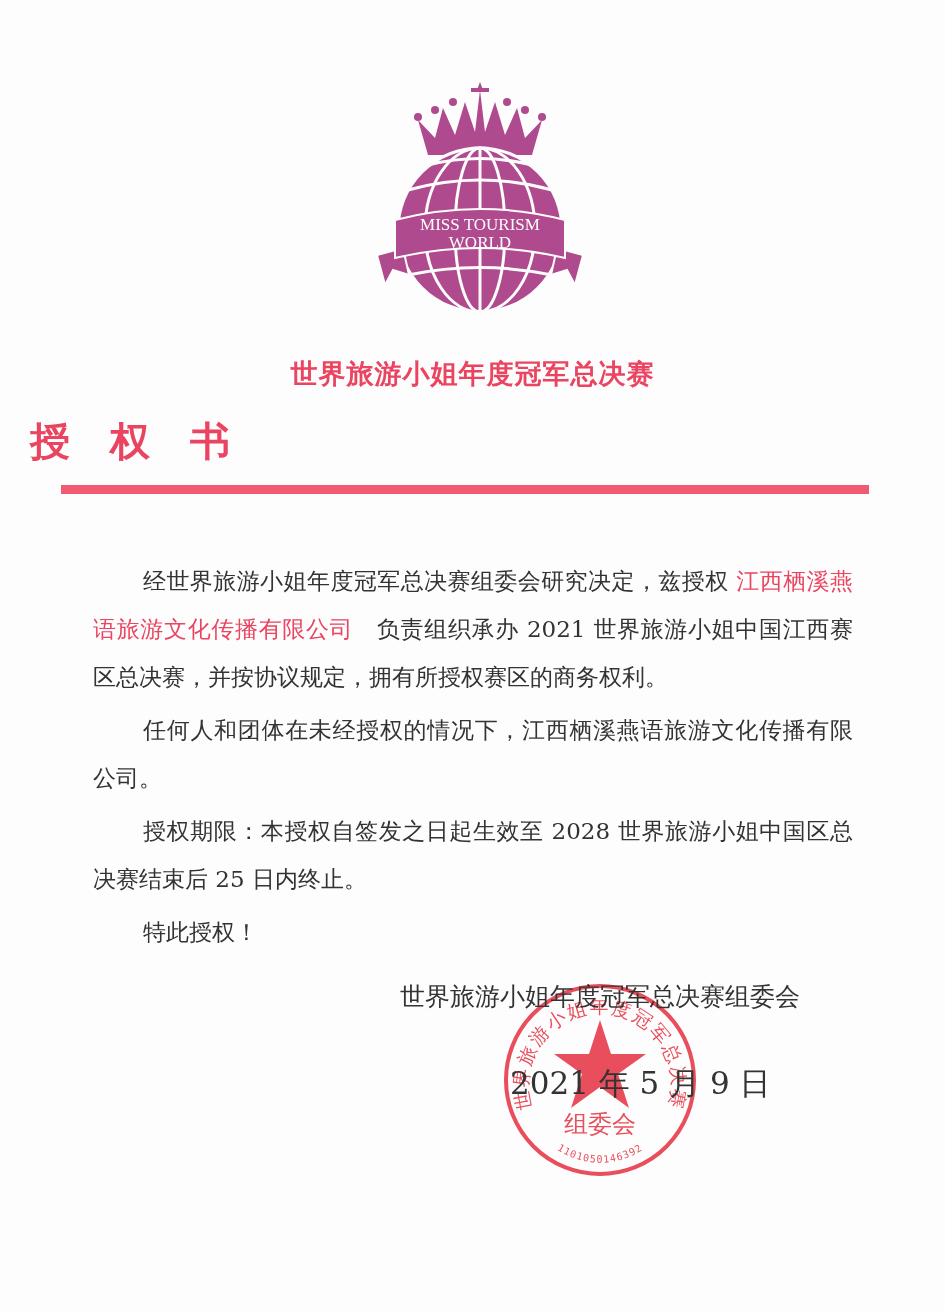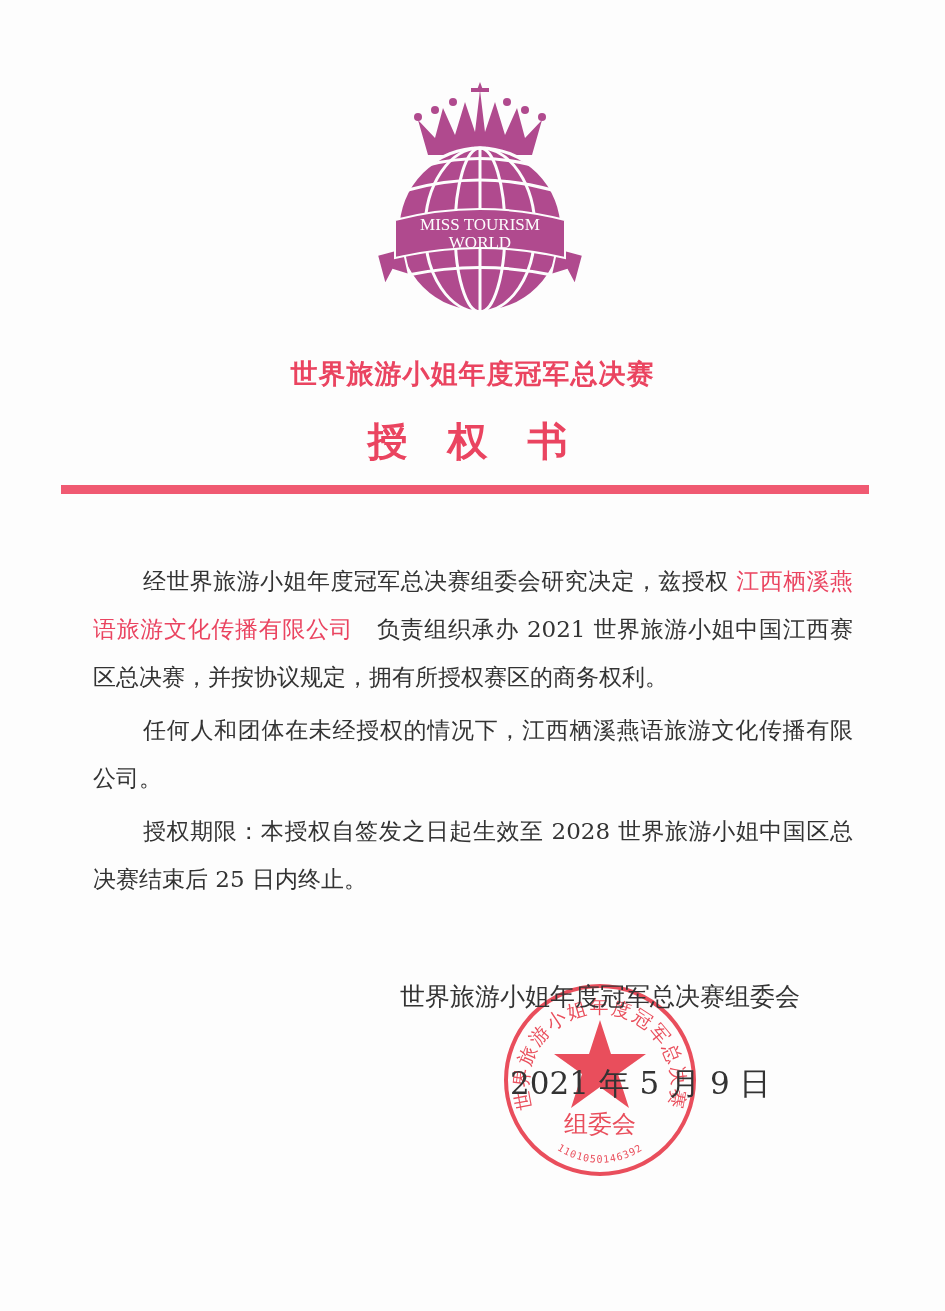--- a/index.html
+++ b/index.html
@@ -9,21 +9,21 @@
     font-family: "DejaVu Serif", "Liberation Serif", serif;
     color: #2a2a2a;
   }
   .logo { position: absolute; left: 373px; top: 80px; width: 214px; height: 240px; }
   .org-title {
     position: absolute; left: 0; width: 945px; top: 356px; text-align: center;
     font-family: "DejaVu Sans", "Liberation Sans", sans-serif;
     font-weight: bold; font-size: 27px; color: #ea4460; letter-spacing: 1px;
   }
   .doc-title {
-    position: absolute; left: 0; width: 945px; top: 414px; text-align: center;
+    position: absolute; left: 0; width: 945px; top: 414px; 
     font-family: "DejaVu Sans", "Liberation Sans", sans-serif;
     font-weight: bold; font-size: 40px; color: #ea4460; letter-spacing: 40px;
     padding-left: 30px; box-sizing: border-box;
   }
   .rule { position: absolute; left: 61px; top: 485px; width: 808px; height: 9px; background: #f05a72; }
   .body-text {
     position: absolute; left: 88px; top: 552px; width: 770px;
     font-size: 23px; line-height: 48px; color: #333;
   }
   .body-text p { margin: 5px; text-indent: 50px; text-align: justify; text-align-last: left; }
@@ -75,20 +75,21 @@
 </svg>
 
 <div class="org-title">世界旅游小姐年度冠军总决赛</div>
 <div class="doc-title">授权书</div>
 <div class="rule"></div>
 
 <div class="body-text">
   <p><span>经世界旅游小姐年度冠军总决赛组委会研究决定，兹授权 </span><span class="hl">江西栖溪燕语旅游文化传播有限公司</span><span>　负责组织承办 2021 世界旅游小姐中国江西赛区总决赛，并按协议规定，拥有所授权赛区的商务权利。</span></p>
   <p>任何人和团体在未经授权的情况下，江西栖溪燕语旅游文化传播有限公司。</p>
   <p>授权期限：本授权自签发之日起生效至 2028 世界旅游小姐中国区总决赛结束后 25 日内终止。</p>
+  <p>特此授权！</p>
 </div>
 
 <svg class="stamp" viewBox="0 0 200 196">
   <defs>
     <path id="arcTop" d="M30 120 A72 72 0 1 1 170 120"></path>
     <path id="arcBot" d="M38 150 A78 78 0 0 0 162 150"></path>
   </defs>
   <circle cx="100" cy="98" r="94" fill="none" stroke="#e8404f" stroke-width="4"></circle>
   <polygon fill="#e8404f" points="100,38 111,72 146,72 118,92 129,126 100,105 71,126 82,92 54,72 89,72"></polygon>
   <text font-family="DejaVu Sans, sans-serif" font-size="19" fill="#e8404f" letter-spacing="2">

